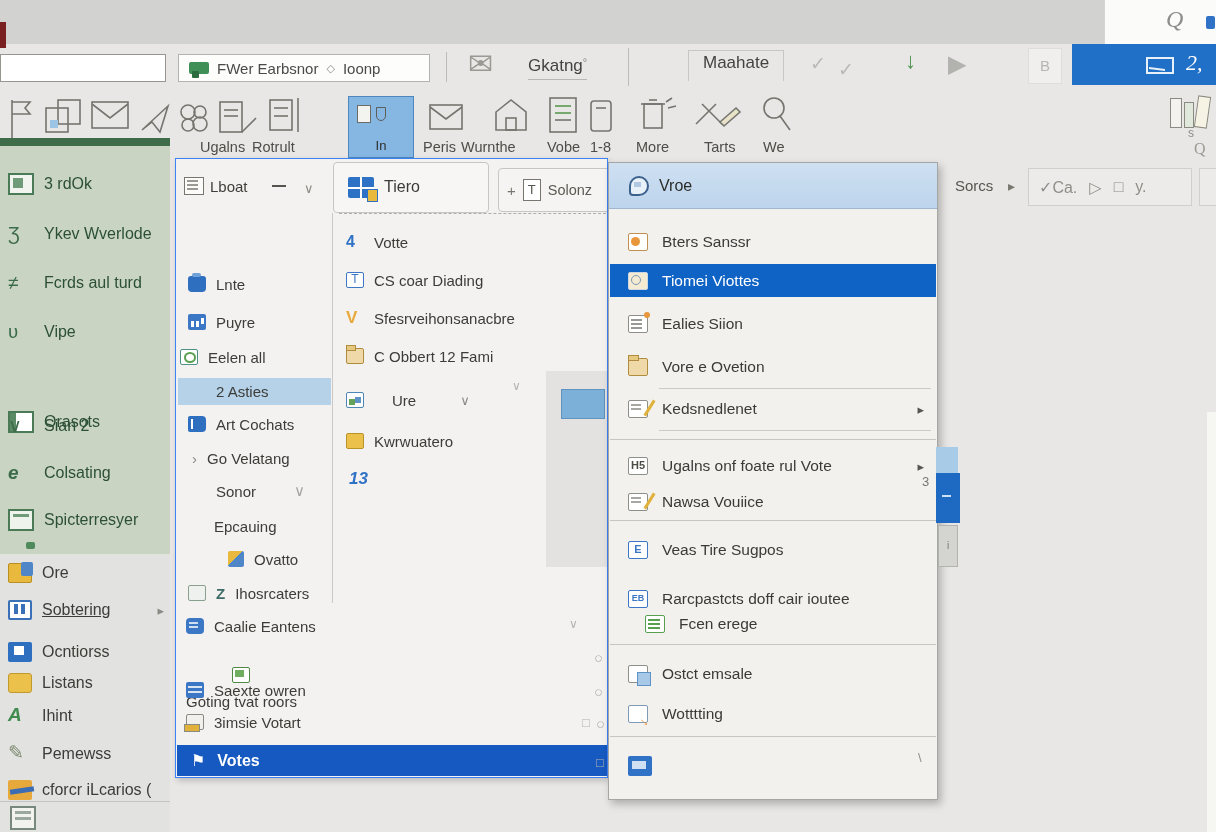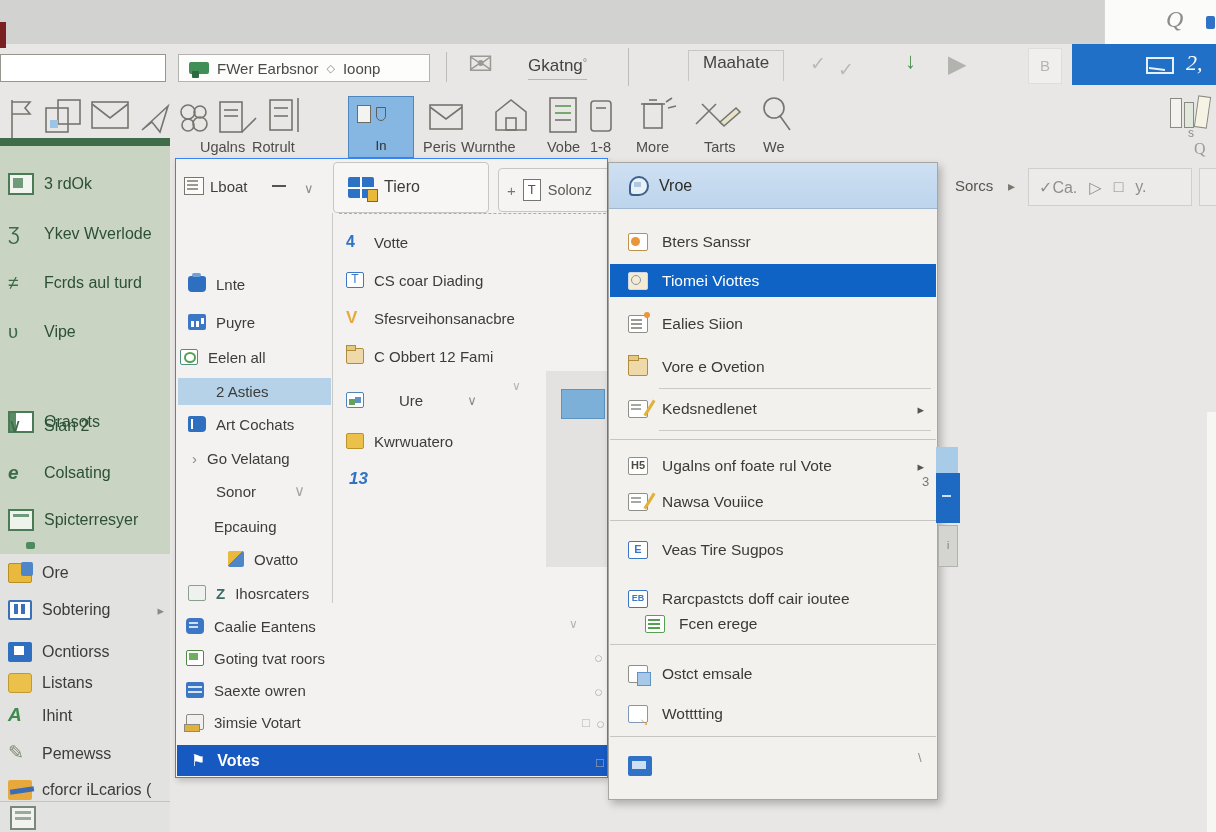--- a/index.html
+++ b/index.html
@@ -365,21 +365,21 @@
       <span class="gi gi-card"></span>
       <span>Spicterresyer</span>
     </div>
 
   <div class="sb-dot"></div>
 
   <div class="sb-row gray" style="top:419px;">
       <span class="ci ci-ore"></span>
       <span>Ore</span>
     </div>
-  <div class="sb-row gray" style="top:456px;">
+  <div class="sb-row gray" style="top:456px;text-decoration:underline;">
       <span class="ci ci-sob"></span>
       <span>Sobtering</span>
       <span class="sb-chev">▸</span>
     </div>
   <div class="sb-row gray" style="top:498px;">
       <span class="ci ci-ocn"></span>
       <span>Ocntiorss</span>
     </div>
   <div class="sb-row gray" style="top:529px;">
       <span class="ci ci-lis"></span>
@@ -435,21 +435,21 @@
   <div class="prow" style="left:170px;top:146px;">
       <span class="pi pi-vee">V</span>
       <span class="lb">Sfesrveihonsanacbre</span>
     </div>
   <div class="prow" style="left:170px;top:184px;">
       <span class="pi pi-folder"></span>
       <span class="lb">C Obbert 12 Fami</span>
     </div>
   <div class="prow" style="left:170px;top:228px;">
       <span class="pi pi-pic"></span>
-      <span class="lb" style="margin-left:25px;">Ure</span>
+      <span class="lb" style="margin-left:18px;">Ure</span>
       <span style="margin-left:34px;color:#8a8a84;font-size:13px;">∨</span>
     </div>
   <span class="faint" style="left:336px;top:220px;font-size:12px;">∨</span>
   <div class="prow" style="left:170px;top:269px;">
       <span class="pi pi-kwr"></span>
       <span class="lb">Kwrwuatero</span>
     </div>
   <span class="badge13">13</span>
 
   <div class="prow" style="left:12px;top:112px;">
@@ -490,21 +490,21 @@
       <span class="pi pi-hos"></span>
       <span style="font-weight:bold;color:#3d6b66;">Z</span>
       <span class="lb">Ihosrcaters</span>
     </div>
 
   <div class="prow" style="left:10px;top:454px;">
       <span class="pi pi-chat"></span>
       <span class="lb">Caalie Eantens</span>
     </div>
   <span class="faint" style="left:393px;top:458px;font-size:12px;">∨</span>
-  <div class="prow" style="left:10px;top:486px;">
+  <div class="prow" style="left:10px;top:508px;flex-direction:column;">
       <span class="pi pi-got"></span>
       <span class="lb">Goting tvat roors</span>
     </div>
   <div class="prow" style="left:10px;top:518px;">
       <span class="pi pi-sax"></span>
       <span class="lb">Saexte owren</span>
     </div>
   <div class="prow" style="left:10px;top:550px;">
       <span class="pi pi-sim"></span>
       <span class="lb">3imsie Votart</span>

